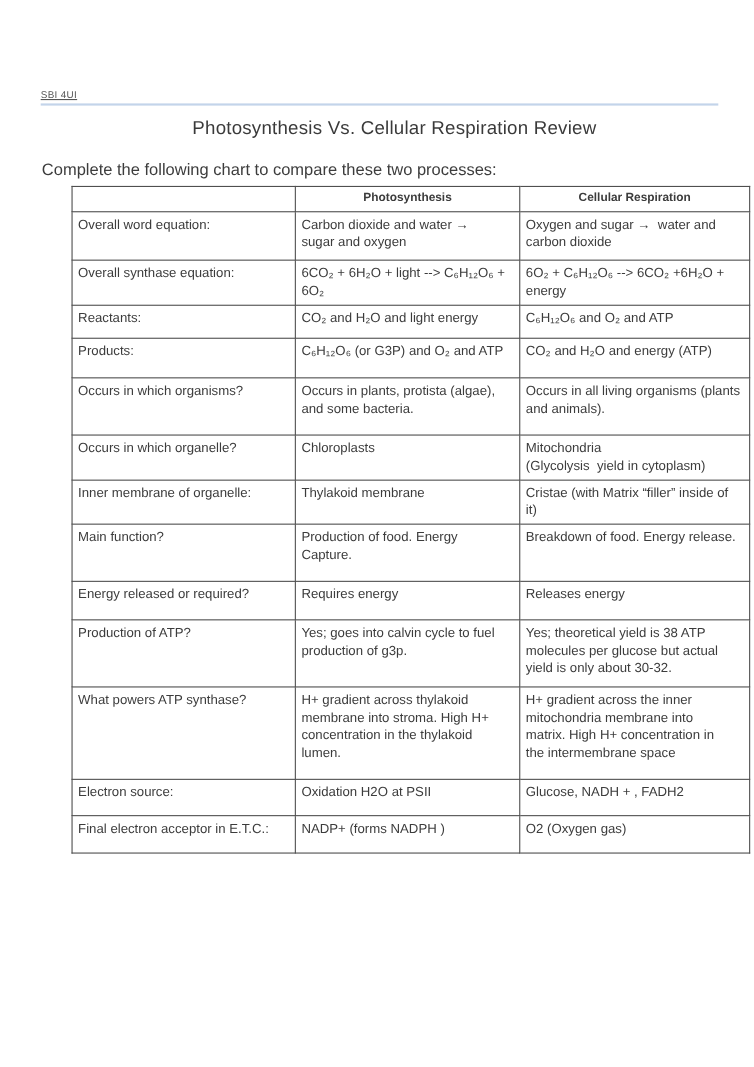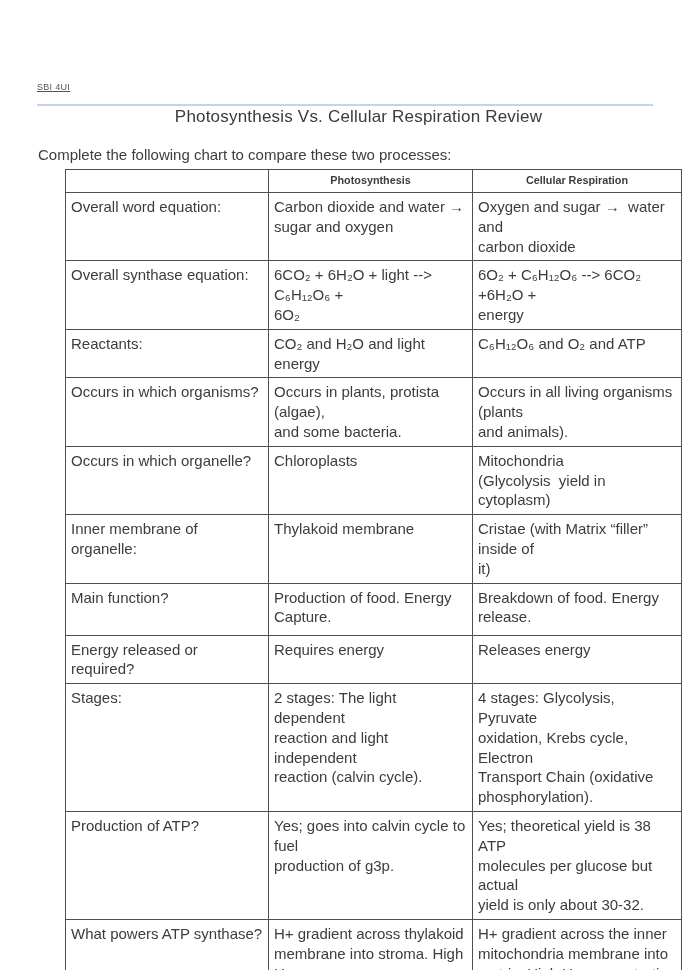--- a/index.html
+++ b/index.html
@@ -11,21 +11,21 @@
     font-family: "Liberation Sans", "DejaVu Sans", sans-serif;
     color: #3d3d3d;
     overflow: hidden;
   }
   .doc-header {
     position: absolute;
     left: 37px;
     right: 32px;
     top: 76px;
     border-bottom: 2px solid #c3d4ea;
-    padding-bottom: 10px;
+    padding-bottom: 0;
   }
   .course-code {
     font-size: 9px;
     color: #555555;
     text-decoration: underline;
     letter-spacing: 0.3px;
   }
   .page-title {
     position: absolute;
     top: 107px;
@@ -51,21 +51,21 @@
     top: 169px;
     width: 616px;
     border-collapse: collapse;
     table-layout: fixed;
     margin-left: 29px;
   }
   table.compare th, table.compare td {
     border: 1px solid #4f4f4f;
     vertical-align: top;
     padding: 4px 5px;
-    font-size: 15px;
+    font-size: 12px;
     line-height: 1.32;
     color: #3c3c3c;
     white-space: pre-wrap;
     overflow: hidden;
   }
   table.compare th {
     font-weight: bold;
     text-align: center;
     padding: 3px 4px;
     font-size: 10.8px;
@@ -110,20 +110,25 @@
       <td>6CO₂ + 6H₂O + light --&gt; C₆H₁₂O₆ +
 6O₂</td>
       <td>6O₂ + C₆H₁₂O₆ --&gt; 6CO₂ +6H₂O +
 energy</td>
     </tr>
     <tr style="height:30px">
       <td class="row-label">Reactants:</td>
       <td>CO₂ and H₂O and light energy</td>
       <td>C₆H₁₂O₆ and O₂ and ATP</td>
     </tr>
+    <tr style="height:36px">
+      <td class="row-label">Products:</td>
+      <td>C₆H₁₂O₆ (or G3P) and O₂ and ATP</td>
+      <td>CO₂ and H₂O and energy (ATP)</td>
+    </tr>
     <tr style="height:52px">
       <td class="row-label">Occurs in which organisms?</td>
       <td>Occurs in plants, protista (algae),
 and some bacteria.</td>
       <td>Occurs in all living organisms (plants
 and animals).</td>
     </tr>
     <tr style="height:40px">
       <td class="row-label">Occurs in which organelle?</td>
       <td>Chloroplasts</td>
@@ -140,30 +145,20 @@
       <td class="row-label">Main function?</td>
       <td>Production of food. Energy
 Capture.</td>
       <td>Breakdown of food. Energy release.</td>
     </tr>
     <tr style="height:35px">
       <td class="row-label">Energy released or required?</td>
       <td>Requires energy</td>
       <td>Releases energy</td>
     </tr>
-    <tr style="height:95px">
-      <td class="row-label">Stages:</td>
-      <td>2 stages: The light dependent
-reaction and light independent
-reaction (calvin cycle).</td>
-      <td>4 stages: Glycolysis, Pyruvate
-oxidation, Krebs cycle, Electron
-Transport Chain (oxidative
-phosphorylation).</td>
-    </tr>
     <tr style="height:61px">
       <td class="row-label">Production of ATP?</td>
       <td>Yes; goes into calvin cycle to fuel
 production of g3p.</td>
       <td>Yes; theoretical yield is 38 ATP
 molecules per glucose but actual
 yield is only about 30-32.</td>
     </tr>
     <tr style="height:84px">
       <td class="row-label">What powers ATP synthase?</td>
@@ -174,16 +169,21 @@
       <td>H+ gradient across the inner
 mitochondria membrane into
 matrix. High H+ concentration in
 the intermembrane space</td>
     </tr>
     <tr style="height:33px">
       <td class="row-label">Electron source:</td>
       <td>Oxidation H2O at PSII</td>
       <td>Glucose, NADH + , FADH2</td>
     </tr>
+    <tr style="height:34px">
+      <td class="row-label">Final electron acceptor in E.T.C.:</td>
+      <td>NADP+ (forms NADPH )</td>
+      <td>O2 (Oxygen gas)</td>
+    </tr>
   </tbody>
     </table>
 
 </div>
 
 </body></html>

